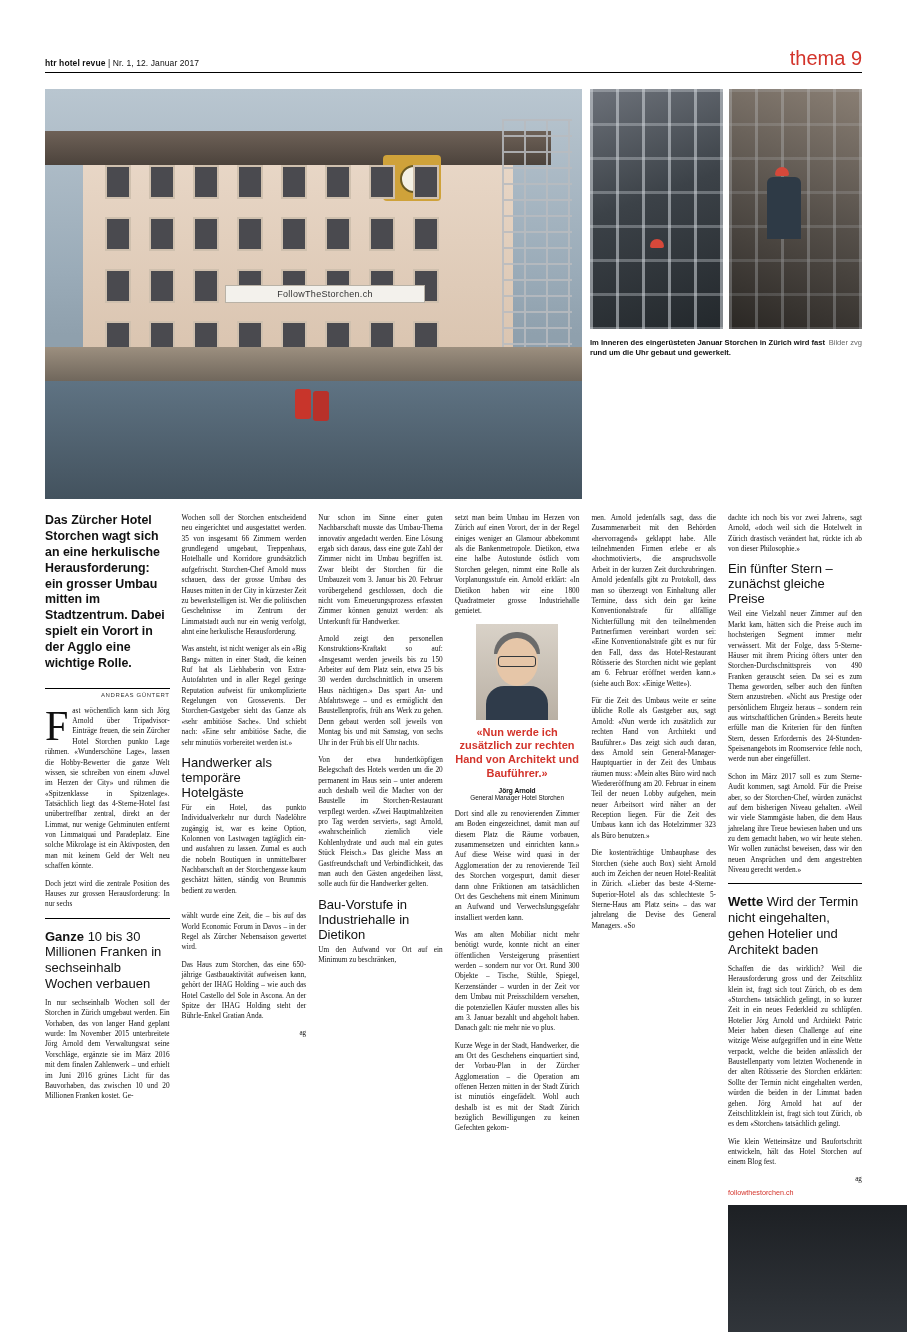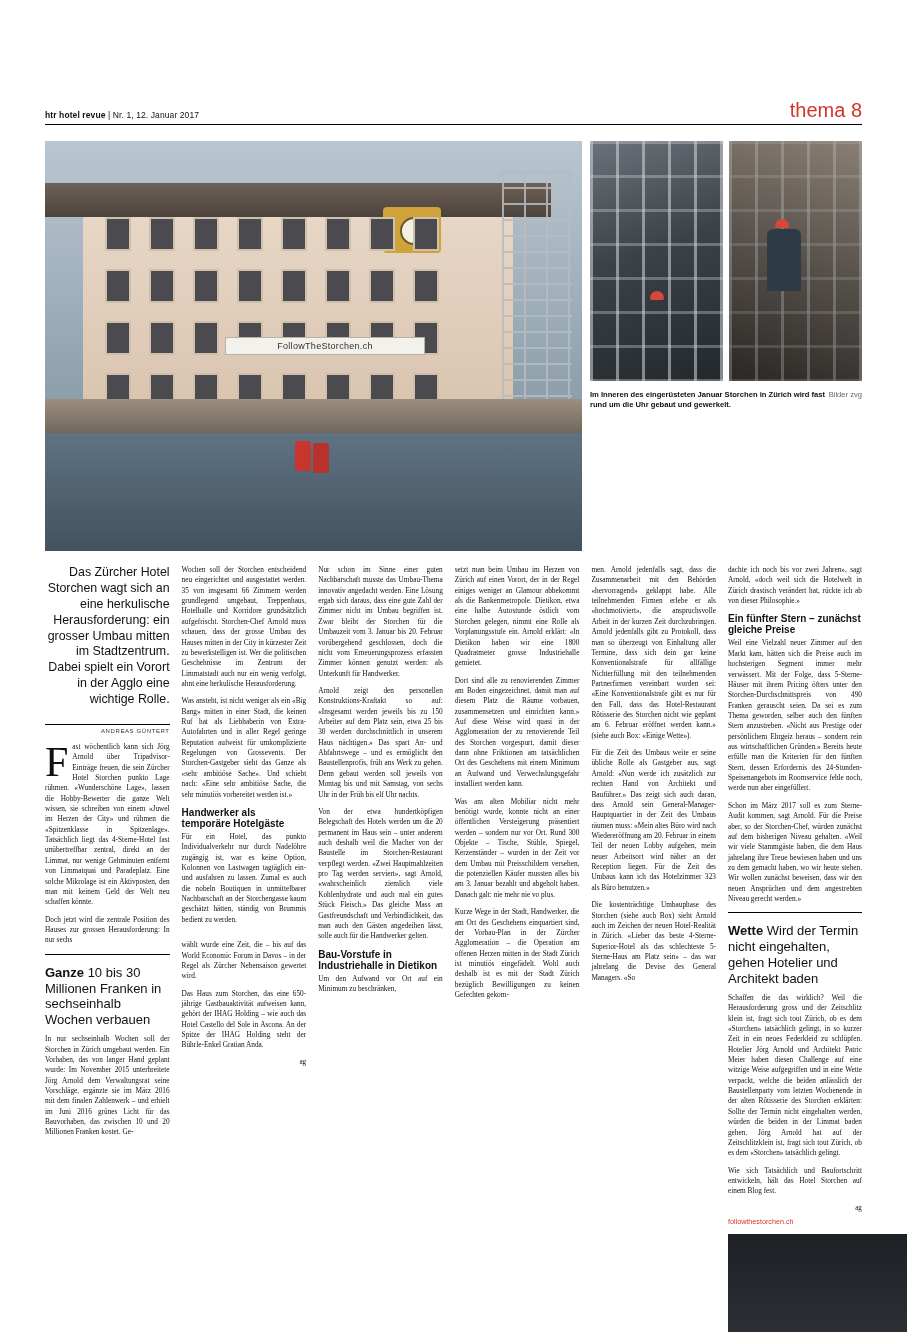--- a/index.html
+++ b/index.html
@@ -9,21 +9,21 @@
     background:#ffffff;
     font-family:"Liberation Serif", serif;
     color:#111;
     position:relative;
   }
   .page { position:relative; width:907px; height:1332px; padding:0 45px; }
 
   
   .masthead {
     display:flex; align-items:flex-end; justify-content:space-between;
-    padding-top:100px;
+    padding-top:48px;
   }
   .masthead-left {
     font-family:"Liberation Sans", sans-serif;
     font-size:8.5px; letter-spacing:.1px; color:#111;
   }
   .masthead-left b { font-weight:bold; }
   .masthead-right {
     font-family:"Liberation Sans", sans-serif;
     font-size:20px; color:#d3342b; font-weight:400; line-height:1;
   }
@@ -111,36 +111,36 @@
   
   .cols { display:flex; gap:12px; margin-top:14px; }
   .col { width:134px; }
   .body-txt {
     font-family:"Liberation Serif", serif;
     font-size:7.3px; line-height:1.42; text-align:justify; color:#111;
     hyphens:auto;
   }
   .lede {
     font-family:"Liberation Sans", sans-serif;
-    font-weight:normal; font-size:12.4px; line-height:1.28; text-align:right;
+    font-weight:bold; font-size:12.4px; line-height:1.28; text-align:left;
     margin-bottom:16px;
   }
   .byline {
     font-family:"Liberation Sans", sans-serif;
     font-size:6px; letter-spacing:.6px; text-align:right; color:#333;
     border-top:1px solid #000; padding-top:3px; margin-top:7px; margin-bottom:8px;
   }
   .dropcap-p:first-letter {
     float:left; font-family:"Liberation Serif", serif;
     font-size:42px; line-height:.82; font-weight:normal; padding:3px 4px 0 0;
   }
   p.body-txt { margin:0 0 7px 0; }
   .subhead {
     font-family:"Liberation Sans", sans-serif;
-    font-weight:bold; font-size:10px; margin:6px 0 3px 0;
+    font-weight:normal; font-size:13px; margin:6px 0 3px 0;
   }
   .sectionhead {
     font-family:"Liberation Sans", sans-serif;
     font-weight:bold; font-size:13px; line-height:1.22; margin:10px 0 6px 0;
   }
   .sectionhead .light { font-weight:normal; }
 
   .hr-thin { border-top:1px solid #000; margin:8px 0 6px; }
 
   
@@ -188,21 +188,21 @@
 </style>
 </head>
 <body>
 
 <div class="page">
 
   <div class="masthead">
     <div class="masthead-left">
       <b>htr hotel revue</b><span> | Nr. 1, 12. Januar 2017</span>
     </div>
-    <div class="masthead-right">thema 8</div>
+    <div class="masthead-right">thema 9</div>
   </div>
   <div class="rule-top"></div>
 
   <div class="photo-row">
     <div class="main-photo">
       <div class="sky"></div>
       <div class="bldg">
         <div class="clock"></div>
         <div class="windows">
           <div class="wrow">
@@ -303,20 +303,31 @@
     <div class="col">
       <p class="body-txt">Nur schon im Sinne einer guten Nachbarschaft musste das Umbau-Thema innovativ angedacht werden. Eine Lösung ergab sich daraus, dass eine gute Zahl der Zimmer nicht im Umbau begriffen ist. Zwar bleibt der Storchen für die Umbauzeit vom 3. Januar bis 20. Februar vorübergehend geschlossen, doch die nicht vom Erneuerungsprozess erfassten Zimmer können genutzt werden: als Unterkunft für Handwerker.</p>
       <p class="body-txt">Arnold zeigt den personellen Konstruktions-Kraftakt so auf: «Insgesamt werden jeweils bis zu 150 Arbeiter auf dem Platz sein, etwa 25 bis 30 werden durchschnittlich in unserem Haus nächtigen.» Das spart An- und Abfahrtswege – und es ermöglicht den Baustellenprofis, früh ans Werk zu gehen. Denn gebaut werden soll jeweils von Montag bis und mit Samstag, von sechs Uhr in der Früh bis elf Uhr nachts.</p>
       <p class="body-txt">Von der etwa hundertköpfigen Belegschaft des Hotels werden um die 20 permanent im Haus sein – unter anderem auch deshalb weil die Macher von der Baustelle im Storchen-Restaurant verpflegt werden. «Zwei Hauptmahlzeiten pro Tag werden serviert», sagt Arnold, «wahrscheinlich ziemlich viele Kohlenhydrate und auch mal ein gutes Stück Fleisch.» Das gleiche Mass an Gastfreundschaft und Verbindlichkeit, das man auch den Gästen angedeihen lässt, solle auch für die Handwerker gelten.</p>
       <div class="subhead">Bau-Vorstufe in Industriehalle in Dietikon</div>
       <p class="body-txt">Um den Aufwand vor Ort auf ein Minimum zu beschränken,</p>
     </div>
 
     <div class="col">
       <p class="body-txt">setzt man beim Umbau im Herzen von Zürich auf einen Vorort, der in der Regel einiges weniger an Glamour abbekommt als die Bankenmetropole. Dietikon, etwa eine halbe Autostunde östlich vom Storchen gelegen, nimmt eine Rolle als Vorplanungsstufe ein. Arnold erklärt: «In Dietikon haben wir eine 1800 Quadratmeter grosse Industriehalle gemietet.</p>
+      <div class="quote-wrap">
+        <div class="portrait">
+          <div class="hair"></div>
+          <div class="face"></div>
+          <div class="glass"></div>
+          <div class="shirt"></div>
+        </div>
+        <div class="quote">«Nun werde ich zusätzlich zur rechten Hand von Architekt und Bauführer.»</div>
+        <div class="quote-name">Jörg Arnold</div>
+        <div class="quote-role">General Manager Hotel Storchen</div>
+      </div>
       <p class="body-txt">Dort sind alle zu renovierenden Zimmer am Boden eingezeichnet, damit man auf diesem Platz die Räume vorbauen, zusammensetzen und einrichten kann.» Auf diese Weise wird quasi in der Agglomeration der zu renovierende Teil des Storchen vorgespurt, damit dieser dann ohne Friktionen am tatsächlichen Ort des Geschehens mit einem Minimum an Aufwand und Verwechslungsgefahr installiert werden kann.</p>
       <p class="body-txt">Was am alten Mobiliar nicht mehr benötigt wurde, konnte nicht an einer öffentlichen Versteigerung präsentiert werden – sondern nur vor Ort. Rund 300 Objekte – Tische, Stühle, Spiegel, Kerzenständer – wurden in der Zeit vor dem Umbau mit Preisschildern versehen, die potenziellen Käufer mussten alles bis am 3. Januar bezahlt und abgeholt haben. Danach galt: nie mehr nie vo plus.</p>
       <p class="body-txt">Kurze Wege in der Stadt, Handwerker, die am Ort des Geschehens einquartiert sind, der Vorbau-Plan in der Zürcher Agglomeration – die Operation am offenen Herzen mitten in der Stadt Zürich ist minutiös eingefädelt. Wohl auch deshalb ist es mit der Stadt Zürich bezüglich Bewilligungen zu keinen Gefechten gekom-</p>
     </div>
 
     <div class="col" style="padding-top:0;">
       <div style="height:0"></div>
       <p class="body-txt" style="margin-top:0;">men. Arnold jedenfalls sagt, dass die Zusammenarbeit mit den Behörden «hervorragend» geklappt habe. Alle teilnehmenden Firmen erlebe er als «hochmotiviert», die anspruchsvolle Arbeit in der kurzen Zeit durchzubringen. Arnold jedenfalls gibt zu Protokoll, dass man so überzeugt von Einhaltung aller Termine, dass sich dein gar keine Konventionalstrafe für allfällige Nichterfüllung mit den teilnehmenden Partnerfirmen vereinbart worden sei: «Eine Konventionalstrafe gibt es nur für den Fall, dass das Hotel-Restaurant Rôtisserie des Storchen nicht wie geplant am 6. Februar eröffnet werden kann.» (siehe auch Box: «Einige Wette»).</p>
       <p class="body-txt">Für die Zeit des Umbaus weite er seine übliche Rolle als Gastgeber aus, sagt Arnold: «Nun werde ich zusätzlich zur rechten Hand von Architekt und Bauführer.» Das zeigt sich auch daran, dass Arnold sein General-Manager-Hauptquartier in der Zeit des Umbaus räumen muss: «Mein altes Büro wird nach Wiedereröffnung am 20. Februar in einem Teil der neuen Lobby aufgehen, mein neuer Arbeitsort wird näher an der Reception liegen. Für die Zeit des Umbaus kann ich das Hotelzimmer 323 als Büro benutzen.»</p>
       <p class="body-txt">Die kostenträchtige Umbauphase des Storchen (siehe auch Box) sieht Arnold auch im Zeichen der neuen Hotel-Realität in Zürich. «Lieber das beste 4-Sterne-Superior-Hotel als das schlechteste 5-Sterne-Haus am Platz sein» – das war jahrelang die Devise des General Managers. «So</p>
@@ -325,21 +336,21 @@
     <div class="col">
       <p class="body-txt">dachte ich noch bis vor zwei Jahren», sagt Arnold, «doch weil sich die Hotelwelt in Zürich drastisch verändert hat, rückte ich ab von dieser Philosophie.»</p>
       <div class="subhead">Ein fünfter Stern – zunächst gleiche Preise</div>
       <p class="body-txt">Weil eine Vielzahl neuer Zimmer auf den Markt kam, hätten sich die Preise auch im hochsterigen Segment immer mehr verwässert. Mit der Folge, dass 5-Sterne-Häuser mit ihrem Pricing öfters unter den Storchen-Durchschnittspreis von 490 Franken gerauscht seien. Da sei es zum Thema geworden, selber auch den fünften Stern anzustreben. «Nicht aus Prestige oder persönlichem Ehrgeiz heraus – sondern rein aus wirtschaftlichen Gründen.» Bereits heute erfülle man die Kriterien für den fünften Stern, dessen Erfordernis des 24-Stunden-Speisenangebots im Roomservice fehle noch, werde nun aber eingefüllert.</p>
       <p class="body-txt">Schon im März 2017 soll es zum Sterne-Audit kommen, sagt Arnold. Für die Preise aber, so der Storchen-Chef, würden zunächst auf dem bisherigen Niveau gehalten. «Weil wir viele Stammgäste haben, die dem Haus jahrelang ihre Treue bewiesen haben und uns zu dem gemacht haben, wo wir heute stehen. Wir wollen zunächst beweisen, dass wir den neuen Ansprüchen und dem angestrebten Niveau gerecht werden.»</p>
       <div class="hr-thin"></div>
       <div class="wette-head">
         <b>Wette</b><span> Wird der Termin nicht eingehalten, gehen Hotelier und Architekt baden</span>
       </div>
       <p class="body-txt">Schaffen die das wirklich? Weil die Herausforderung gross und der Zeitschlitz klein ist, fragt sich tout Zürich, ob es dem «Storchen» tatsächlich gelingt, in so kurzer Zeit in ein neues Federkleid zu schlüpfen. Hotelier Jörg Arnold und Architekt Patric Meier haben diesen Challenge auf eine witzige Weise aufgegriffen und in eine Wette verpackt, welche die beiden anlässlich der Baustellenparty vom letzten Wochenende in der alten Rôtisserie des Storchen erklärten: Sollte der Termin nicht eingehalten werden, würden die beiden in der Limmat baden gehen. Jörg Arnold hat auf der Zeitschlitzklein ist, fragt sich tout Zürich, ob es dem «Storchen» tatsächlich gelingt.</p>
-      <p class="body-txt">Wie sich Tatsächlich und Baufortschritt entwickeln, hält das Hotel Storchen auf einem Blog fest.</p>
+      <p class="body-txt">Wie klein Wetteinsätze und Baufortschritt entwickeln, hält das Hotel Storchen auf einem Blog fest.</p>
       <div class="ag">ag</div>
       <div class="link">followthestorchen.ch</div>
 
       <div class="bottom-photo">
         
         
         
         
         
         

